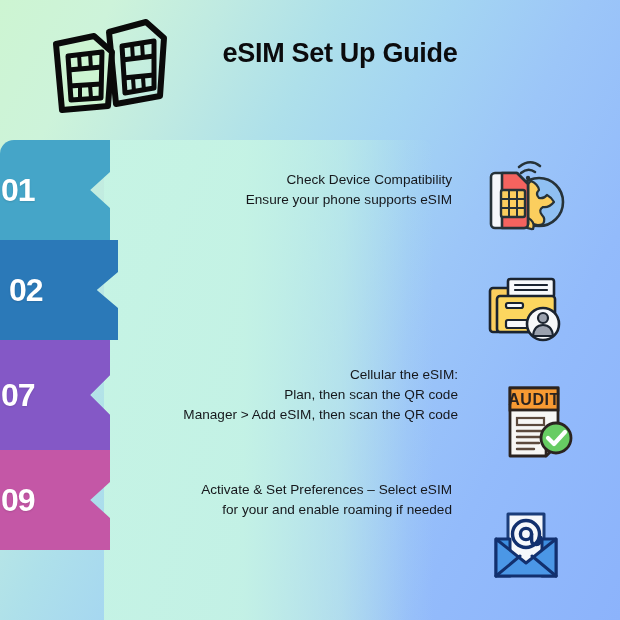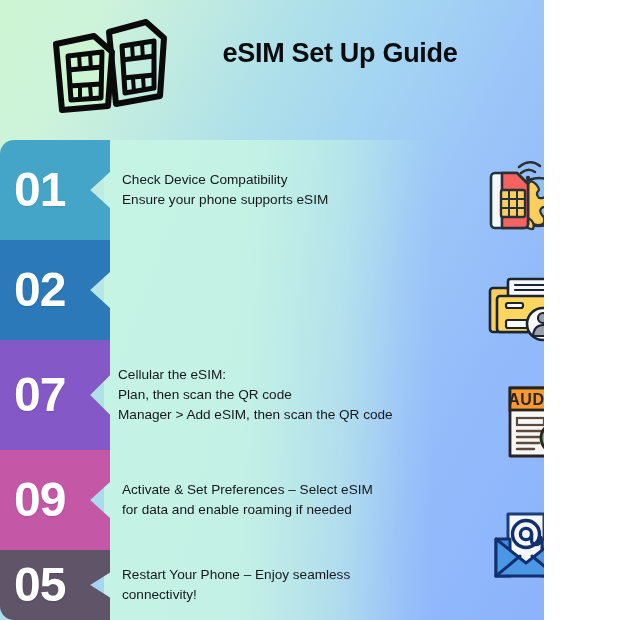--- a/index.html
+++ b/index.html
@@ -2,21 +2,21 @@
 <html><head>
 <meta charset="utf-8">
 <style>
   html, body {
     margin: 0;
     padding: 0;
     background: #ffffff;
   }
   #infographic {
     position: relative;
-    width: 544px;
+    width: 620px;
     height: 620px;
     overflow: hidden;
     font-family: "Liberation Sans", sans-serif;
     background:
       linear-gradient(118deg,
         #cdf5d2 0%,
         #cdf3da 12%,
         #bfeae2 24%,
         #aee0ea 36%,
         #a4d5f2 48%,
@@ -93,40 +93,41 @@
     -webkit-clip-path: polygon(0 0, 100% 0, 100% 32%, 82% 50%, 100% 68%, 100% 100%, 0 100%);
     clip-path: polygon(0 0, 100% 0, 100% 32%, 82% 50%, 100% 68%, 100% 100%, 0 100%);
   }
   .step-banner.first {
     border-top-left-radius: 14px;
   }
   .step-banner.last {
     border-bottom-left-radius: 14px;
   }
   .step-number {
-    font-size: 48px;
+    font-size: 32px;
     font-weight: 700;
     color: #ffffff;
     letter-spacing: -1px;
-    margin-left: 14px;
+    margin-left: 1px;
     line-height: 1;
     text-shadow: 0 1px 2px rgba(0,0,0,0.12);
   }
   .step-text {
     position: absolute;
     left: 122px;
     top: 0;
     width: 330px;
     height: 100%;
     display: flex;
     flex-direction: column;
     justify-content: center;
     color: #16181c;
     font-size: 13.6px;
     line-height: 20px;
+    text-align: right;
   }
   .step-text .line { white-space: nowrap; }
 
   
   .icon-box {
     position: absolute;
     width: 80px;
     height: 80px;
   }
 
@@ -174,21 +175,21 @@
       <div class="step-banner first" style="background:#45a5c8;">
         <span class="step-number">01</span>
       </div>
       <div class="step-text">
         <span class="line">Check Device Compatibility</span>
         <span class="line">Ensure your phone supports eSIM</span>
       </div>
     </div>
 
     <div class="step-row" style="top:100px;height:100px;">
-      <div class="step-banner" style="background:#2b79b8;">
+      <div class="step-banner" style="background:#2b79b8;padding-left:8px;">
         <span class="step-number">02</span>
       </div>
     </div>
 
     <div class="step-row" style="top:200px;height:110px;">
       <div class="step-banner" style="background:#8458c6;">
         <span class="step-number">07</span>
       </div>
       <div class="step-text" style="left:118px;width:340px;">
         <span class="line">Cellular the eSIM:</span>
@@ -196,33 +197,24 @@
         <span class="line">Manager &gt; Add eSIM, then scan the QR code</span>
       </div>
     </div>
 
     <div class="step-row" style="top:310px;height:100px;">
       <div class="step-banner" style="background:#c457a6;">
         <span class="step-number">09</span>
       </div>
       <div class="step-text">
         <span class="line">Activate &amp; Set Preferences – Select eSIM</span>
-        <span class="line">for data and enable roaming if needed</span>
-      </div>
-    </div>
-
-    <div class="step-row" style="top:410px;height:70px;">
-      <div class="step-banner last" style="background:#5f5468;">
-        <span class="step-number">05</span>
-      </div>
-      <div class="step-text">
-        <span class="line">Restart Your Phone – Enjoy seamless</span>
-        <span class="line">connectivity!</span>
-      </div>
-    </div>
+        <span class="line">for your and enable roaming if needed</span>
+      </div>
+    </div>
+
   </div>
 
   <div class="icon-box" style="left:486px;top:157px;">
     <svg viewBox="0 0 80 80" width="80" height="80" aria-hidden="true">
 
       <circle cx="53" cy="45" r="24" fill="#8fc0f2" stroke="#263238" stroke-width="2.6"></circle>
       <path d="M45 24 q7 3 8 9 q-4 4 0 8 q5 1 8 -3 q4 2 7 7 q-5 6 -11 5 q-5 3 -1 8 q4 4 1 9
                q-7 3 -13 -2 q-5 -5 -2 -11 q-6 -1 -8 -7 q3 -8 2 -12 q3 -6 9 -11 Z" fill="#fbce5e" stroke="#263238" stroke-width="2.2" stroke-linejoin="round"></path>
       <path d="M33 60 q8 -1 12 3 q4 4 2 9 q-9 1 -14 -12 Z" fill="#fbce5e" stroke="#263238" stroke-width="2.2" stroke-linejoin="round"></path>
 

